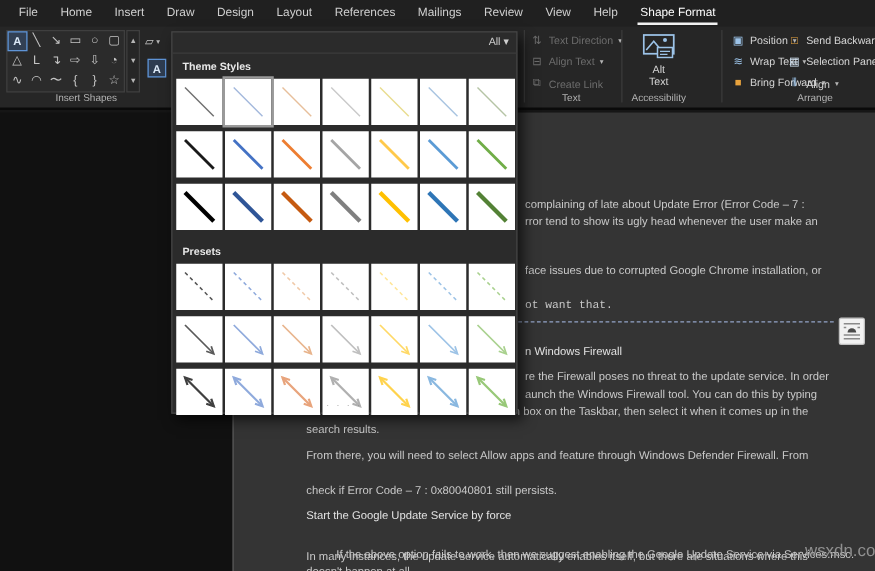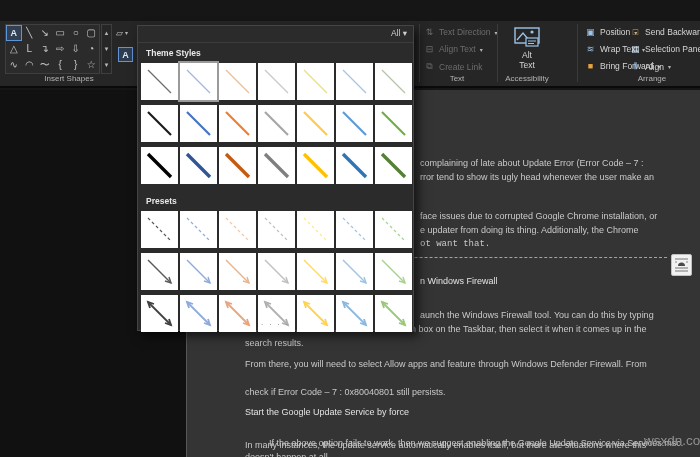--- a/index.html
+++ b/index.html
@@ -47,20 +47,34 @@
   .doc-line.heading { color:#e3e3e3; }
   #shape-line { position:absolute; border-top:1.5px dashed #93a4c8; }
   #layout-options-btn { position:absolute; width:21px; height:22px; background:#f1f1f1; border:1px solid #c0c0c0; border-radius:2px; display:flex; align-items:center; justify-content:center; }
   #watermark { position:absolute; color:#9a9a9a; font-size:13.5px; opacity:.9; }
 </style>
 </head>
 <body>
 
 <div id="app">
 
+  <div id="tabs-row">
+      <div class="tab">File</div>
+      <div class="tab">Home</div>
+      <div class="tab">Insert</div>
+      <div class="tab">Draw</div>
+      <div class="tab">Design</div>
+      <div class="tab">Layout</div>
+      <div class="tab">References</div>
+      <div class="tab">Mailings</div>
+      <div class="tab">Review</div>
+      <div class="tab">View</div>
+      <div class="tab">Help</div>
+      <div class="tab active">Shape Format</div>
+    </div>
 
   <div id="ribbon-body">
 
     <div id="shape-grid">
         <div class="shape-cell sel">A</div>
         <div class="shape-cell">╲</div>
         <div class="shape-cell">↘</div>
         <div class="shape-cell">▭</div>
         <div class="shape-cell">○</div>
         <div class="shape-cell">▢</div>
@@ -158,23 +172,23 @@
       </div>
     <div class="group-label" style="left:620px; width:64px;">Arrange</div>
   </div>
 
   <div id="canvas">
     <div id="page"></div>
   <div class="doc-line" style="left: 420px; top: 68px;">complaining of late about Update Error (Error Code – 7 :</div>
       <div class="doc-line" style="left: 420px; top: 82px;">rror tend to show its ugly head whenever the user make an</div>
       <div class="doc-line" style="left: 398px; top: 96px;">er</div>
       <div class="doc-line" style="left: 420px; top: 121px;">face issues due to corrupted Google Chrome installation, or</div>
-      <div class="doc-line" style="left: 420px; top: 135px;">e updater from doing its thing. Additionally, the Chrome</div>
       <div class="doc-line" style="left: 420px; top: 149px; font-family: Liberation Mono, monospace;">ot want that.</div>
       <div class="doc-line heading" style="left: 420px; top: 186px; text-align: center;">n Windows Firewall</div>
+      <div class="doc-line" style="left: 420px; top: 206px;">re the Firewall poses no threat to the update service. In order</div>
       <div class="doc-line" style="left: 420px; top: 220px;">aunch the Windows Firewall tool. You can do this by typing</div>
       <div class="doc-line" style="left: 245px; top: 234px;">Windows Defender Firewall into the search box on the Taskbar, then select it when it comes up in the</div>
       <div class="doc-line" style="left: 245px; top: 248px;">search results.</div>
       <div class="doc-line" style="left: 245px; top: 269px;">From there, you will need to select Allow apps and feature through Windows Defender Firewall. From</div>
       <div class="doc-line" style="left: 245px; top: 297px;">check if Error Code – 7 : 0x80040801 still persists.</div>
       <div class="doc-line heading" style="left: 245px; top: 317px;">Start the Google Update Service by force</div>
       <div class="doc-line" style="left: 245px; top: 348px; padding-left: 24px;">If the above option fails to work, then we suggest enabling the Google Update Service via Services.msc.</div>
       <div class="doc-line" style="left: 245px; top: 350px;">In many instances, the update service automatically enables itself, but there are situations where this</div>
       <div class="doc-line" style="left: 245px; top: 362px;">doesn't happen at all.</div>
       <div id="shape-line" style="left: 245px; top: 167px; width: 422px; border-top-color: rgb(147, 164, 200);"></div>

